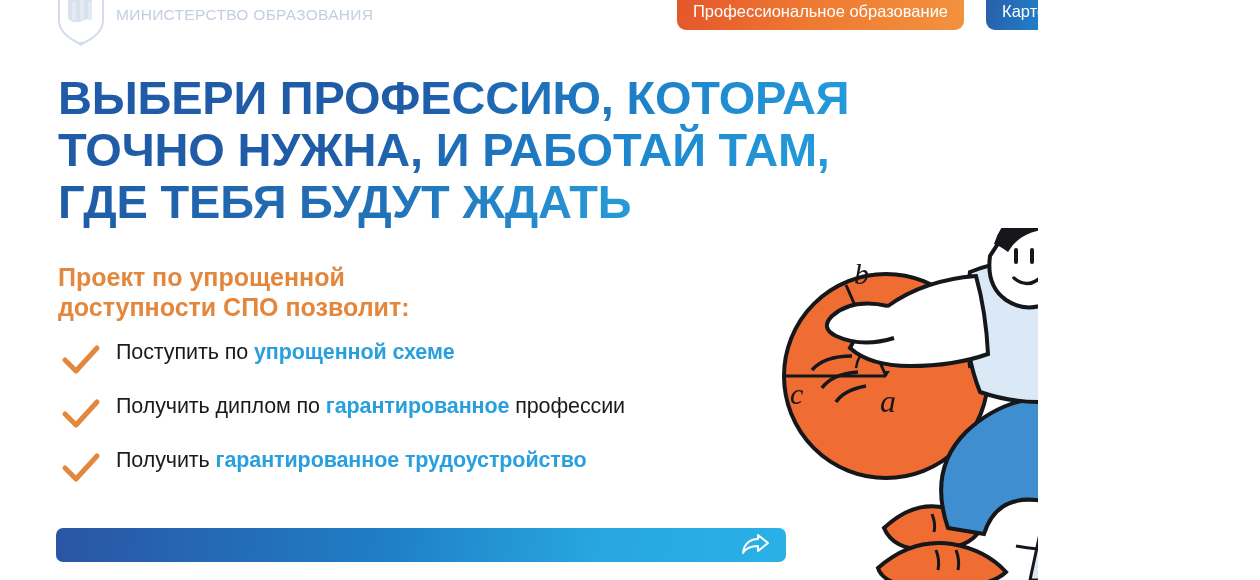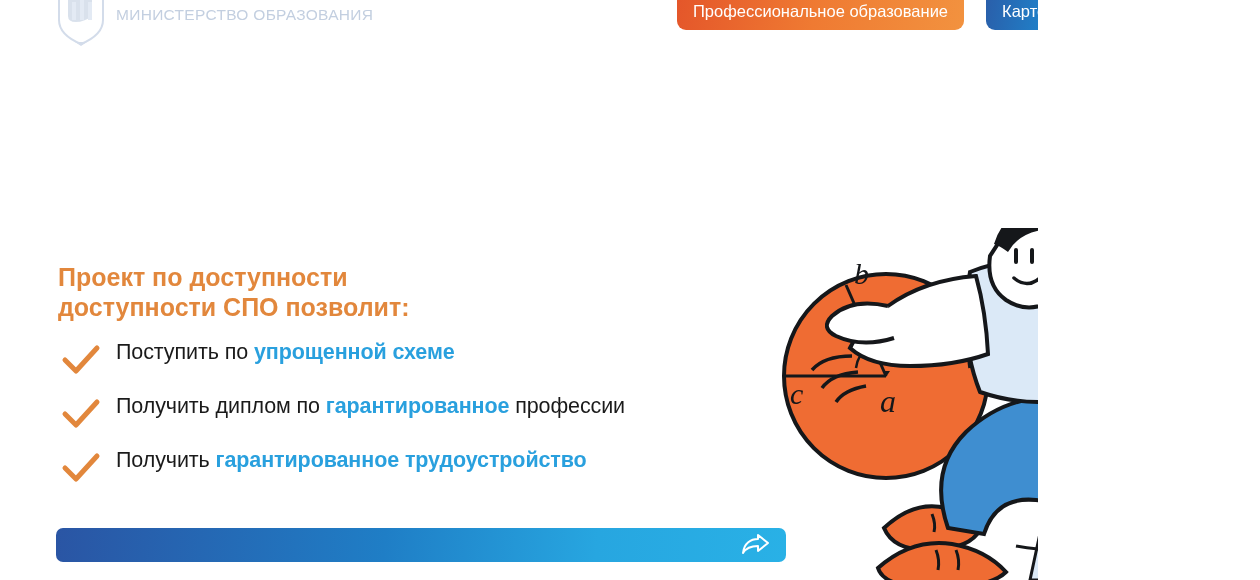--- a/index.html
+++ b/index.html
@@ -99,23 +99,28 @@
     <div class="ministry-text">
       <span>МИНИСТЕРСТВО ОБРАЗОВАНИЯ</span>
     </div>
   </div>
 
   <div class="badges">
     <div class="badge badge-prof">Профессиональное образование</div>
     <div class="badge badge-card">Карточка 1</div>
   </div>
 
+  <div class="headline">
+    <span class="ln ln1">ВЫБЕРИ ПРОФЕССИЮ, КОТОРАЯ</span>
+    <span class="ln ln2">ТОЧНО НУЖНА, И РАБОТАЙ ТАМ,</span>
+    <span class="ln ln3">ГДЕ ТЕБЯ БУДУТ ЖДАТЬ</span>
+  </div>
 
   <div class="subhead">
-    <span>Проект по доступности</span>
+    <span>Проект по упрощенной</span>
     <span>доступности СПО позволит:</span>
   </div>
 
   <div class="bullets">
 
     <div class="bullet">
       <svg class="check" viewBox="0 0 46 40">
         <path d="M7 20 L18 31 L39 8" fill="none" stroke="#e2873c" stroke-width="5" stroke-linecap="round" stroke-linejoin="round"></path>
       </svg>
       <div class="btext"><span>Поступить по </span><b>упрощенной схеме</b><span></span></div>

